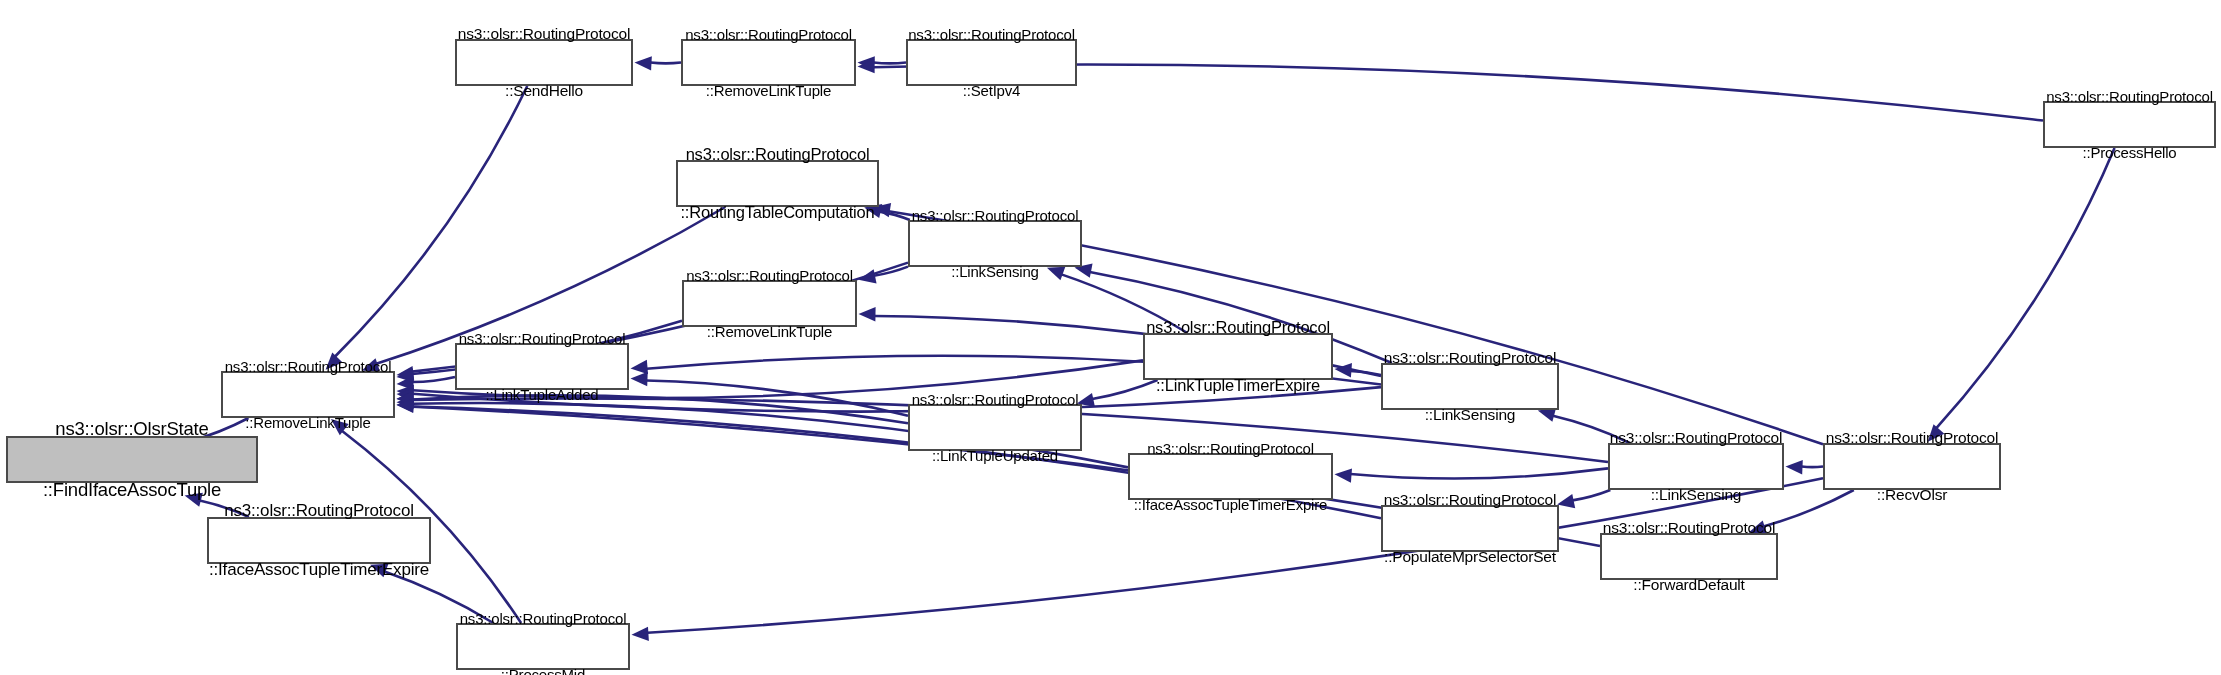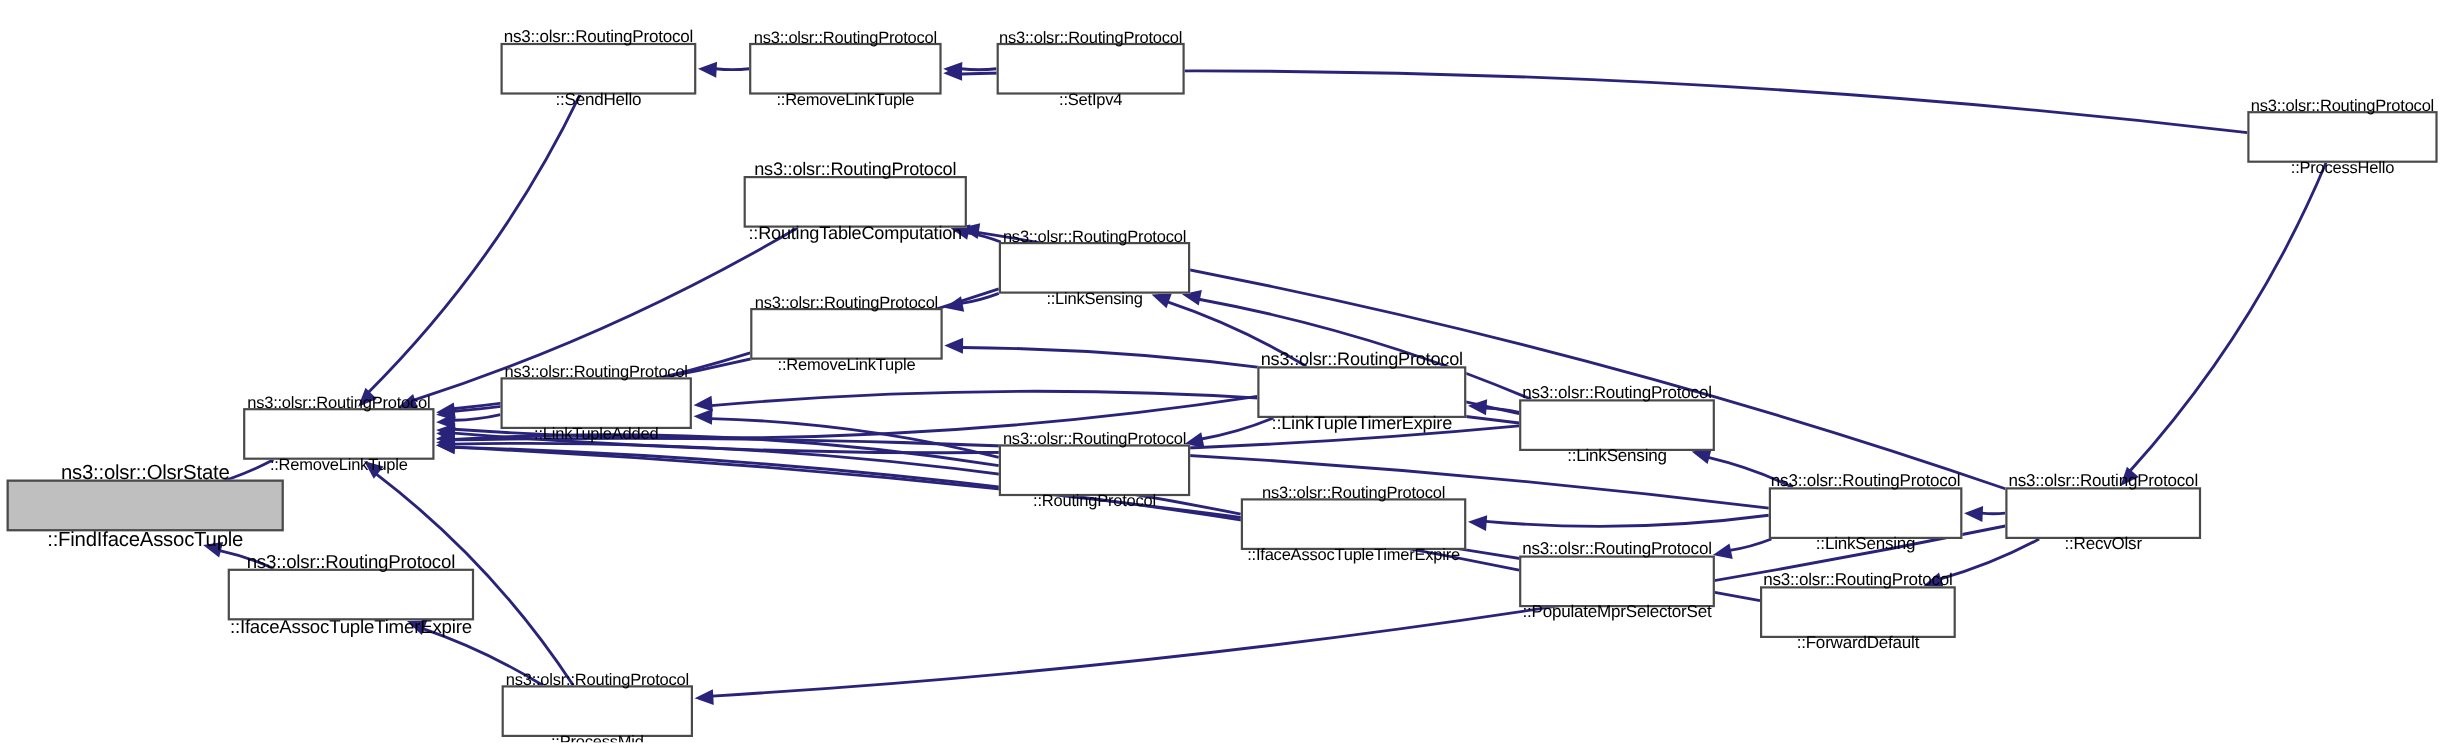--- a/index.html
+++ b/index.html
@@ -187,21 +187,21 @@
       <div class="node" style="left: 1143px; top: 333px; width: 190px; height: 47px; font-size: 16.5px;">
         <span class="ln">ns3::olsr::RoutingProtocol</span>
         <span class="ln">::LinkTupleTimerExpire</span>
       </div>
       <div class="node" style="left: 1381px; top: 363px; width: 178px; height: 47px; font-size: 15.5px;">
         <span class="ln">ns3::olsr::RoutingProtocol</span>
         <span class="ln">::LinkSensing</span>
       </div>
       <div class="node" style="left: 908px; top: 404px; width: 174px; height: 47px; font-size: 15px;">
         <span class="ln">ns3::olsr::RoutingProtocol</span>
-        <span class="ln">::RoutingProtocol</span>
+        <span class="ln">::LinkTupleUpdated</span>
       </div>
       <div class="node" style="left: 1128px; top: 453px; width: 205px; height: 47px; font-size: 15px;">
         <span class="ln">ns3::olsr::RoutingProtocol</span>
         <span class="ln">::IfaceAssocTupleTimerExpire</span>
       </div>
       <div class="node" style="left: 1608px; top: 443px; width: 176px; height: 47px; font-size: 15.5px;">
         <span class="ln">ns3::olsr::RoutingProtocol</span>
         <span class="ln">::LinkSensing</span>
       </div>
       <div class="node" style="left: 1823px; top: 443px; width: 178px; height: 47px; font-size: 15.5px;">

